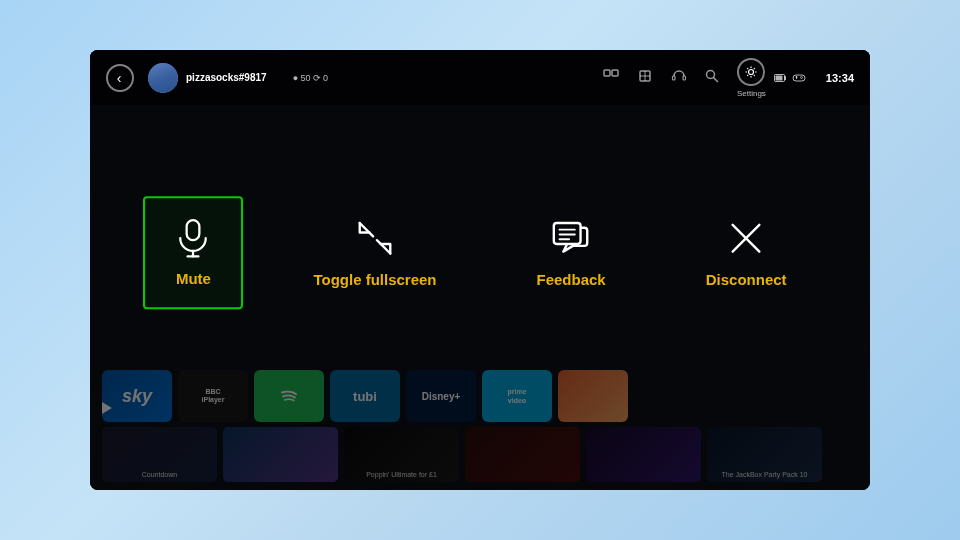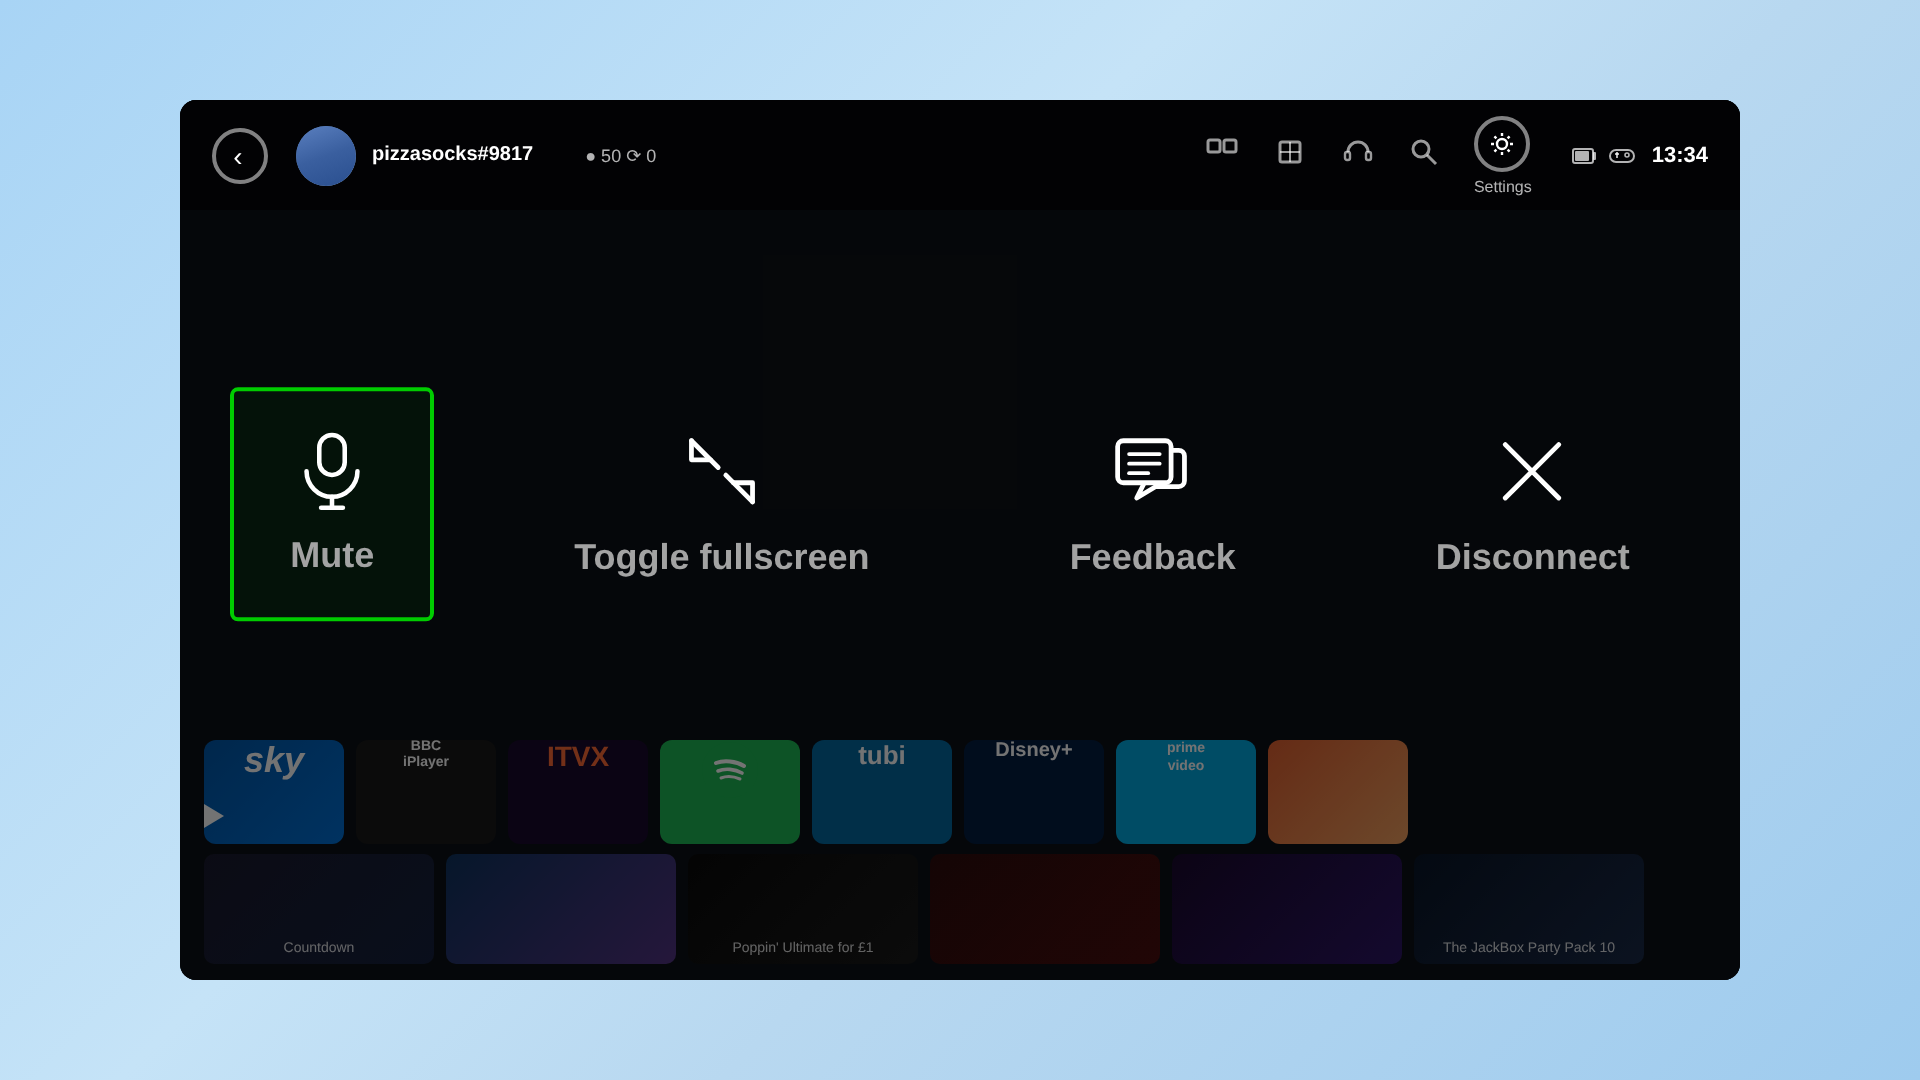--- a/index.html
+++ b/index.html
@@ -147,22 +147,22 @@
       border-radius: 50%;
       display: flex;
       align-items: center;
       justify-content: center;
       cursor: pointer;
     }
 
     .clock-area {
       display: flex;
       align-items: center;
-      gap: 8px;
-      margin-left: 20px;
+      gap: 20px;
+      margin-left: 8px;
     }
 
     .clock-icons {
       display: flex;
       align-items: center;
       gap: 6px;
     }
 
     .clock-text {
       color: white;
@@ -205,22 +205,22 @@
     .action-item.selected {
       border: 2px solid #00cc00;
       background: rgba(0,150,0,0.08);
     }
 
     .action-item:not(.selected) {
       border: 2px solid transparent;
     }
 
     .action-label {
-      color: #a3a3a3;
-      font-size: 18px;
+      color: #eab308;
+      font-size: 15px;
       font-weight: 600;
       white-space: nowrap;
     }
 
     
     .mic-svg {
       width: 40px;
       height: 40px;
     }
 
@@ -238,20 +238,21 @@
       overflow: hidden;
     }
 
     .app-tile {
       width: 70px;
       height: 52px;
       border-radius: 6px;
       flex-shrink: 0;
       overflow: hidden;
       display: flex;
+      align-items: center;
       justify-content: center;
     }
 
     .sky-tile { background: linear-gradient(135deg, #0057a8, #0070d6); }
     .bbc-tile { background: #1a1a1a; }
     .itvx-tile { background: #1a0a2e; }
     .spotify-tile { background: #1db954; }
     .tubi-tile { background: #0369a1; }
     .disney-tile { background: #041e42; }
     .amazon-tile { background: #00a8e0; }
@@ -466,23 +467,20 @@
 
     <div class="app-tile sky-tile">
       <span class="tile-text" style="font-size:18px; font-weight:900; font-style:italic;">sky</span>
       <div class="play-triangle" style="position:absolute; left:10px; bottom:8px;"></div>
     </div>
 
     <div class="app-tile bbc-tile">
       <span class="tile-text" style="font-size:7px; line-height:1.2;">BBC<br>iPlayer</span>
     </div>
 
-    <div class="app-tile itvx-tile">
-      <span class="tile-text" style="font-size:14px; font-weight:900; color:#ff6b35;">ITVX</span>
-    </div>
 
     <div class="app-tile spotify-tile">
       <svg width="30" height="30" viewBox="0 0 30 30">
         <circle cx="15" cy="15" r="14" fill="#1db954"></circle>
         <path d="M8 11.5C12 10 18 10.5 22 13" stroke="white" stroke-width="2" fill="none" stroke-linecap="round"></path>
         <path d="M9 15.5C12.5 14 17.5 14.5 21 16.5" stroke="white" stroke-width="1.8" fill="none" stroke-linecap="round"></path>
         <path d="M10.5 19C13.5 17.8 17 18.2 20 19.5" stroke="white" stroke-width="1.5" fill="none" stroke-linecap="round"></path>
       </svg>
     </div>
 

